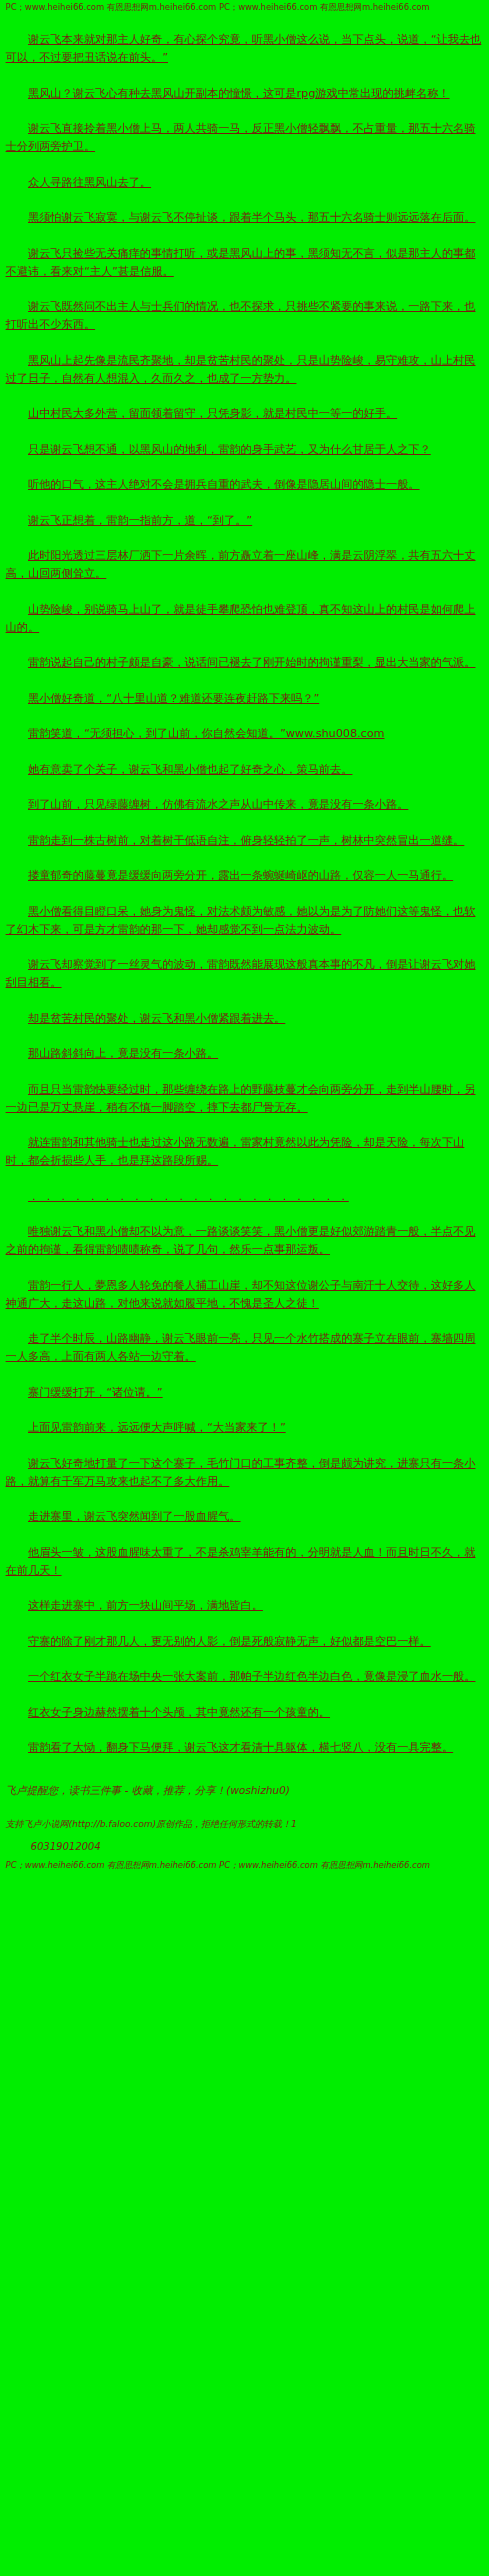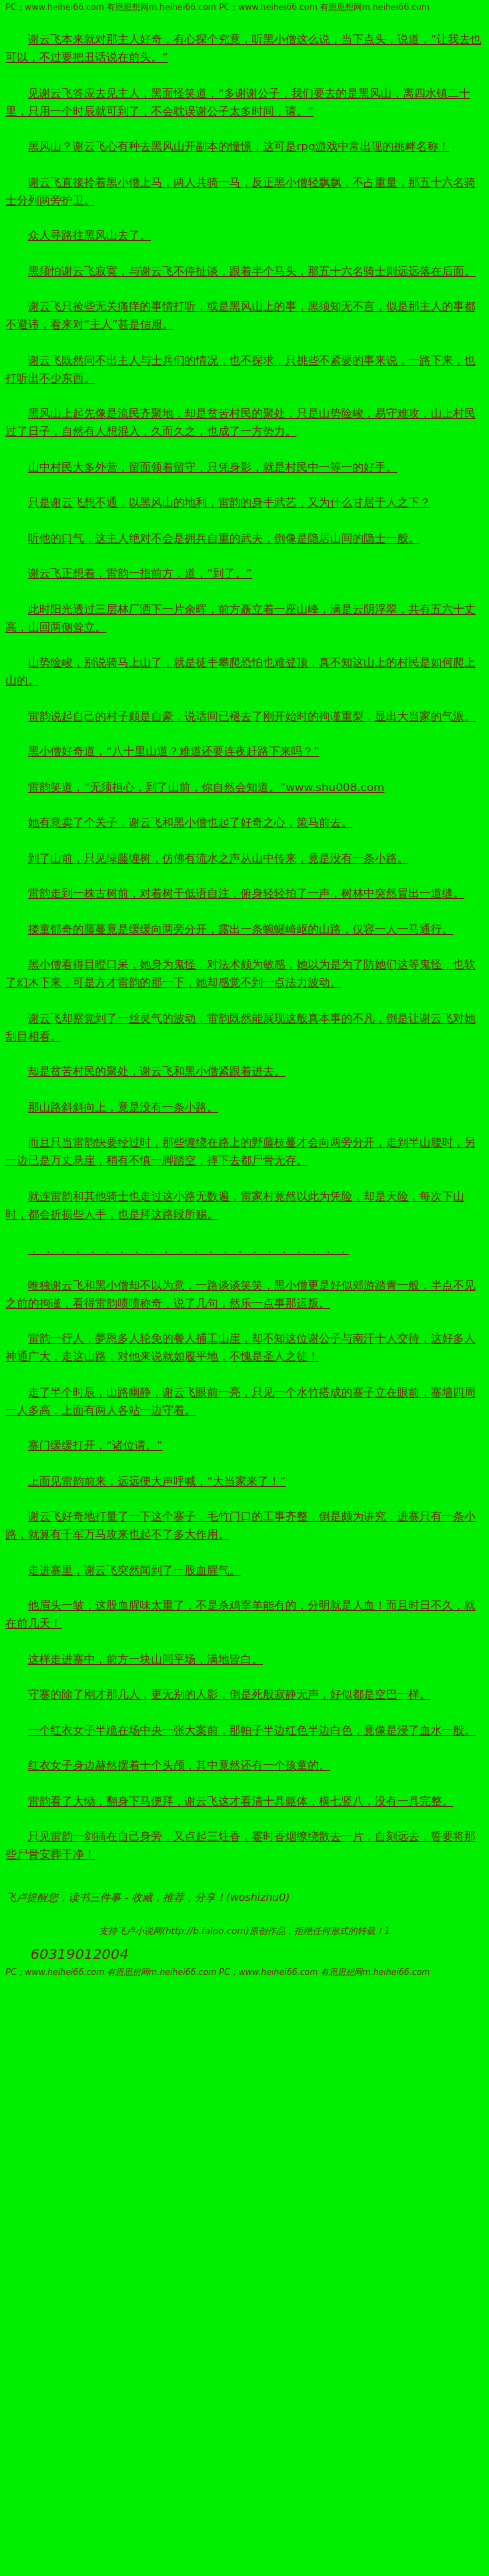--- a/index.html
+++ b/index.html
@@ -37,40 +37,38 @@
   }
   .footer-reminder {
     margin: 0;
     font-size: 10.5px;
     line-height: 17px;
   }
   .footer-support {
     margin: 18px 0 0 0;
     font-size: 9px;
     line-height: 14px;
-    text-align: center;
   }
   .footer-code {
     margin: 9.8px 0 0 0;
-    font-size: 14px;
+    font-size: 10px;
     line-height: 12.6px;
     padding-left: 25px;
   }
   .footer-mirror {
     margin: 5.6px 0 0 0;
   }
 </style>
 </head>
 <body style="background: rgb(0, 238, 0); color: rgb(123, 26, 16);">
 
 <div class="meta-line">PC；www.heihei66.com 有恩思想网m.heihei66.com PC；www.heihei66.com 有恩思想网m.heihei66.com</div>
 
 <div class="chapter-body">
     <p class="para">谢云飞本来就对那主人好奇，有心探个究竟，听黑小僧这么说，当下点头，说道，“让我去也可以，不过要把丑话说在前头。”</p>
-    <p class="para">见谢云飞答应去见主人，黑面怪笑道，“多谢谢公子，我们要去的是黑风山，离四水镇二十里，只用一个时辰就可到了，不会耽误谢公子太多时间，请。”</p>
     <p class="para">黑风山？谢云飞心有种去黑风山开副本的憧憬，这可是rpg游戏中常出现的挑衅名称！</p>
     <p class="para">谢云飞直接拎着黑小僧上马，两人共骑一马，反正黑小僧轻飘飘，不占重量，那五十六名骑士分列两旁护卫。</p>
     <p class="para">众人寻路往黑风山去了。</p>
     <p class="para">黑须怕谢云飞寂寞，与谢云飞不停扯谈，跟着半个马头，那五十六名骑士则远远落在后面。</p>
     <p class="para">谢云飞只捡些无关痛痒的事情打听，或是黑风山上的事，黑须知无不言，似是那主人的事都不避讳，看来对“主人”甚是信服。</p>
     <p class="para">谢云飞既然问不出主人与士兵们的情况，也不探求，只挑些不紧要的事来说，一路下来，也打听出不少东西。</p>
     <p class="para">黑风山上起先像是流民齐聚地，却是贫苦村民的聚处，只是山势险峻，易守难攻，山上村民过了日子，自然有人想混入，久而久之，也成了一方势力。</p>
     <p class="para">山中村民大多外营，留面领着留守，只凭身影，就是村民中一等一的好手。</p>
     <p class="para">只是谢云飞想不通，以黑风山的地利，雷韵的身手武艺，又为什么甘居于人之下？</p>
     <p class="para">听他的口气，这主人绝对不会是拥兵自重的武夫，倒像是隐居山间的隐士一般。</p>
@@ -97,21 +95,20 @@
     <p class="para">寨门缓缓打开，“诸位请。”</p>
     <p class="para">上面见雷韵前来，远远便大声呼喊，“大当家来了！”</p>
     <p class="para">谢云飞好奇地打量了一下这个寨子，毛竹门口的工事齐整，倒是颇为讲究，进寨只有一条小路，就算有千军万马攻来也起不了多大作用。</p>
     <p class="para">走进寨里，谢云飞突然闻到了一股血腥气。</p>
     <p class="para">他眉头一皱，这股血腥味太重了，不是杀鸡宰羊能有的，分明就是人血！而且时日不久，就在前几天！</p>
     <p class="para">这样走进寨中，前方一块山间平场，满地皆白。</p>
     <p class="para">守寨的除了刚才那几人，更无别的人影，倒是死般寂静无声，好似都是空巴一样。</p>
     <p class="para">一个红衣女子半跪在场中央一张大案前，那帕子半边红色半边白色，竟像是浸了血水一般。</p>
     <p class="para">红衣女子身边赫然摆着十个头颅，其中竟然还有一个孩童的。</p>
     <p class="para">雷韵看了大恸，翻身下马便拜，谢云飞这才看清十具躯体，横七竖八，没有一具完整。</p>
-    <p class="para">只见雷韵一剑插在自己身旁，又点起三炷香，霎时香烟缭绕散去一片，自刻远去，誓要将那些尸骨安葬干净！</p>
   </div>
 
 <div class="footer-block">
   <p class="footer-reminder">飞卢提醒您，读书三件事 - 收藏，推荐，分享！(woshizhu0)</p>
   <p class="footer-support">支持飞卢小说网(http://b.faloo.com)原创作品，拒绝任何形式的转载！1</p>
   <p class="footer-code">60319012004</p>
   <p class="meta-line footer-mirror">PC；www.heihei66.com 有恩思想网m.heihei66.com PC；www.heihei66.com 有恩思想网m.heihei66.com</p>
 </div>
 
 

